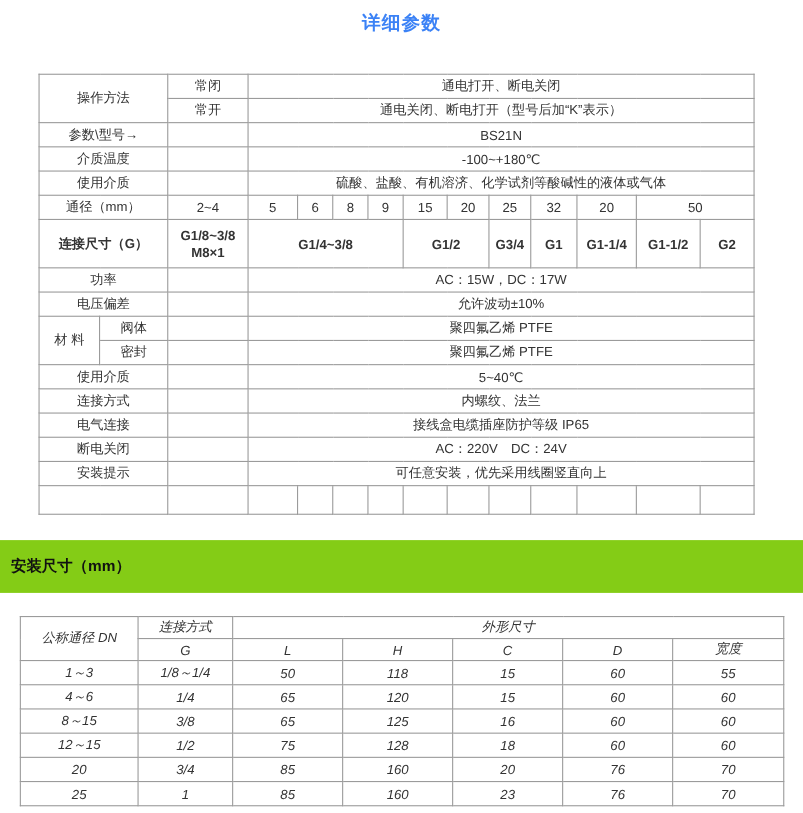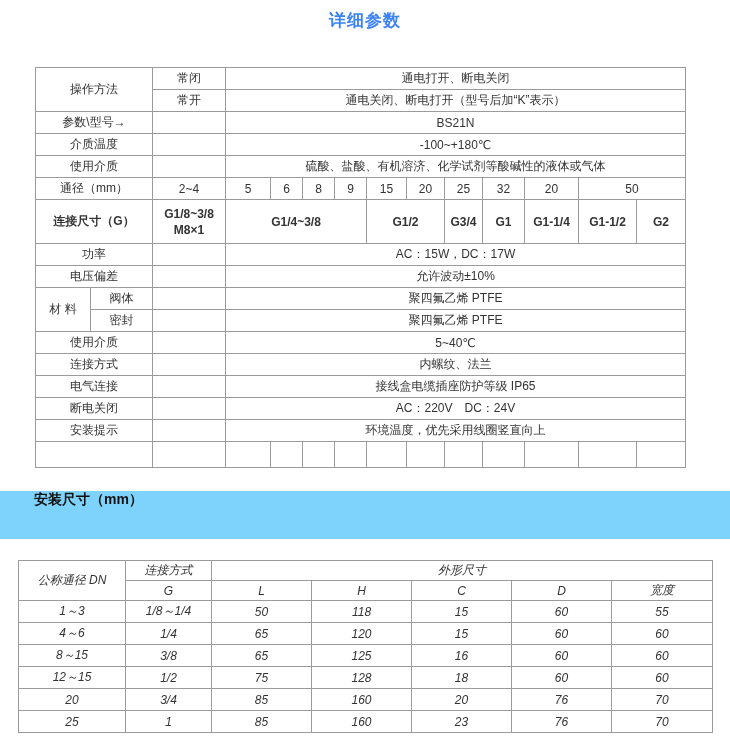--- a/index.html
+++ b/index.html
@@ -32,24 +32,24 @@
     width: 650px;
     margin: 35px 0 14px 35px;
   }
   .spec-table tr { height: 22px; }
   .spec-table tr.r-conn { height: 44px; font-weight: bold; }
   .spec-table tr.r-empty { height: 26px; }
   .two-line div { line-height: 16px; }
   .section-strip {
     margin-top: 23px;
     height: 48px;
-    background: #7dd3fc;
+    background: #84cc16;
     display: flex;
-    align-items: flex-start;
-    padding-left: 34px;
+    align-items: center;
+    padding-left: 10px;
   }
   .section-title {
     font-size: 14px;
     font-weight: bold;
     color: #111111;
   }
   .dim-table {
     width: 694px;
     margin: 21px 0 0 18px;
     font-style: italic;
@@ -169,21 +169,21 @@
     <td colspan="11">接线盒电缆插座防护等级 IP65</td>
   </tr>
   <tr>
     <td colspan="2">断电关闭</td>
     <td></td>
     <td colspan="11">AC：220V　DC：24V</td>
   </tr>
   <tr>
     <td colspan="2">安装提示</td>
     <td></td>
-    <td colspan="11">环境温度，优先采用线圈竖直向上</td>
+    <td colspan="11">可任意安装，优先采用线圈竖直向上</td>
   </tr>
   <tr class="r-empty">
     <td colspan="2"></td>
     <td></td>
     <td></td>
     <td></td>
     <td></td>
     <td></td>
     <td></td>
     <td></td>

